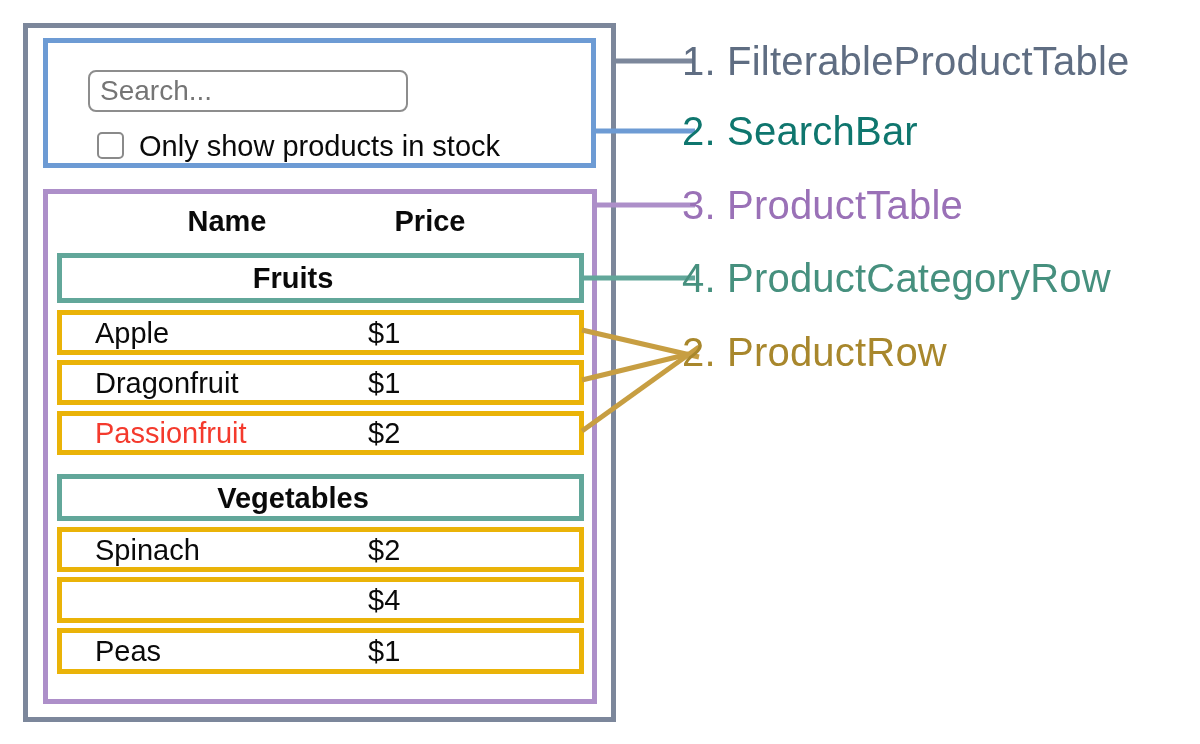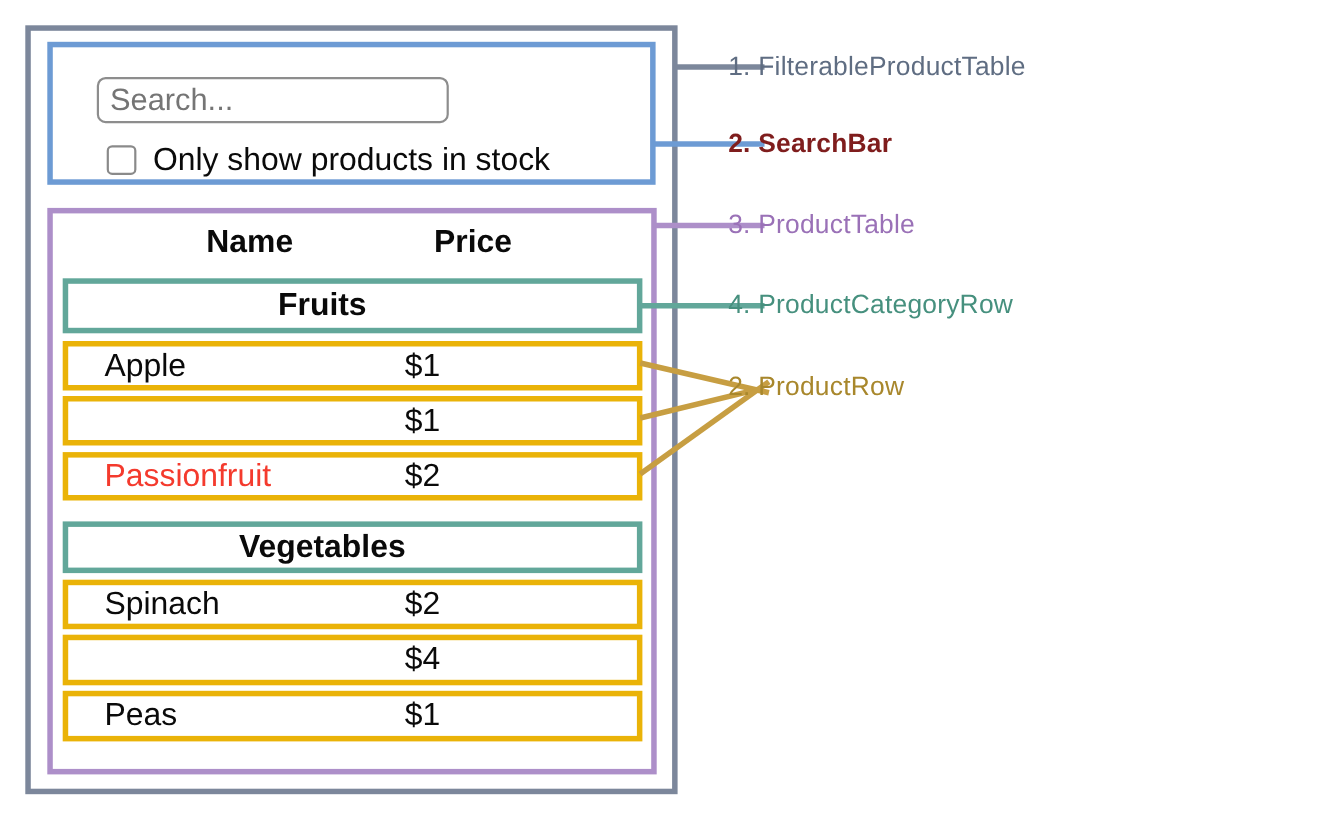--- a/index.html
+++ b/index.html
@@ -44,25 +44,25 @@
     position:absolute;top:50%;transform:translateY(-50%);
     font-size:29px;color:#0a0a0a;white-space:nowrap;
   }
   .pname{left:33px;}
   .pprice{left:306px;}
   .red{color:#f43a2d;}
 
   .lines{position:absolute;left:0;top:0;width:1200px;height:744px;pointer-events:none;}
 
   .ann{
-    position:absolute;left:662px;transform:translateY(-50%);
-    font-size:24px;white-space:nowrap;letter-spacing:0.2px;
+    position:absolute;left:682px;transform:translateY(-50%);
+    font-size:40px;white-space:nowrap;letter-spacing:0.2px;
   }
   .ann.a1{color:#5f6d82;}
-  .ann.a2{color:#7f1d1d;font-weight:bold;}
+  .ann.a2{color:#0f766e;}
   .ann.a3{color:#9a71b7;}
   .ann.a4{color:#46907e;}
   .ann.a5{color:#a8872c;}
 </style>
 </head>
 <body>
 
 <div class="canvas">
 
   <div class="box gray"></div>
@@ -77,20 +77,21 @@
   <span class="th" style="left:430px">Price</span>
 
   <div class="row cat" style="top:253px;height:50px">
     <span class="cat-text">Fruits</span>
   </div>
   <div class="row prod" style="top:310px;height:45px">
     <span class="pname">Apple</span>
     <span class="pprice">$1</span>
   </div>
   <div class="row prod" style="top:360px;height:45px">
+    <span class="pname">Dragonfruit</span>
     <span class="pprice">$1</span>
   </div>
   <div class="row prod" style="top:411px;height:44px">
     <span class="pname red">Passionfruit</span>
     <span class="pprice">$2</span>
   </div>
 
   <div class="row cat" style="top:474px;height:47px">
     <span class="cat-text">Vegetables</span>
   </div>

